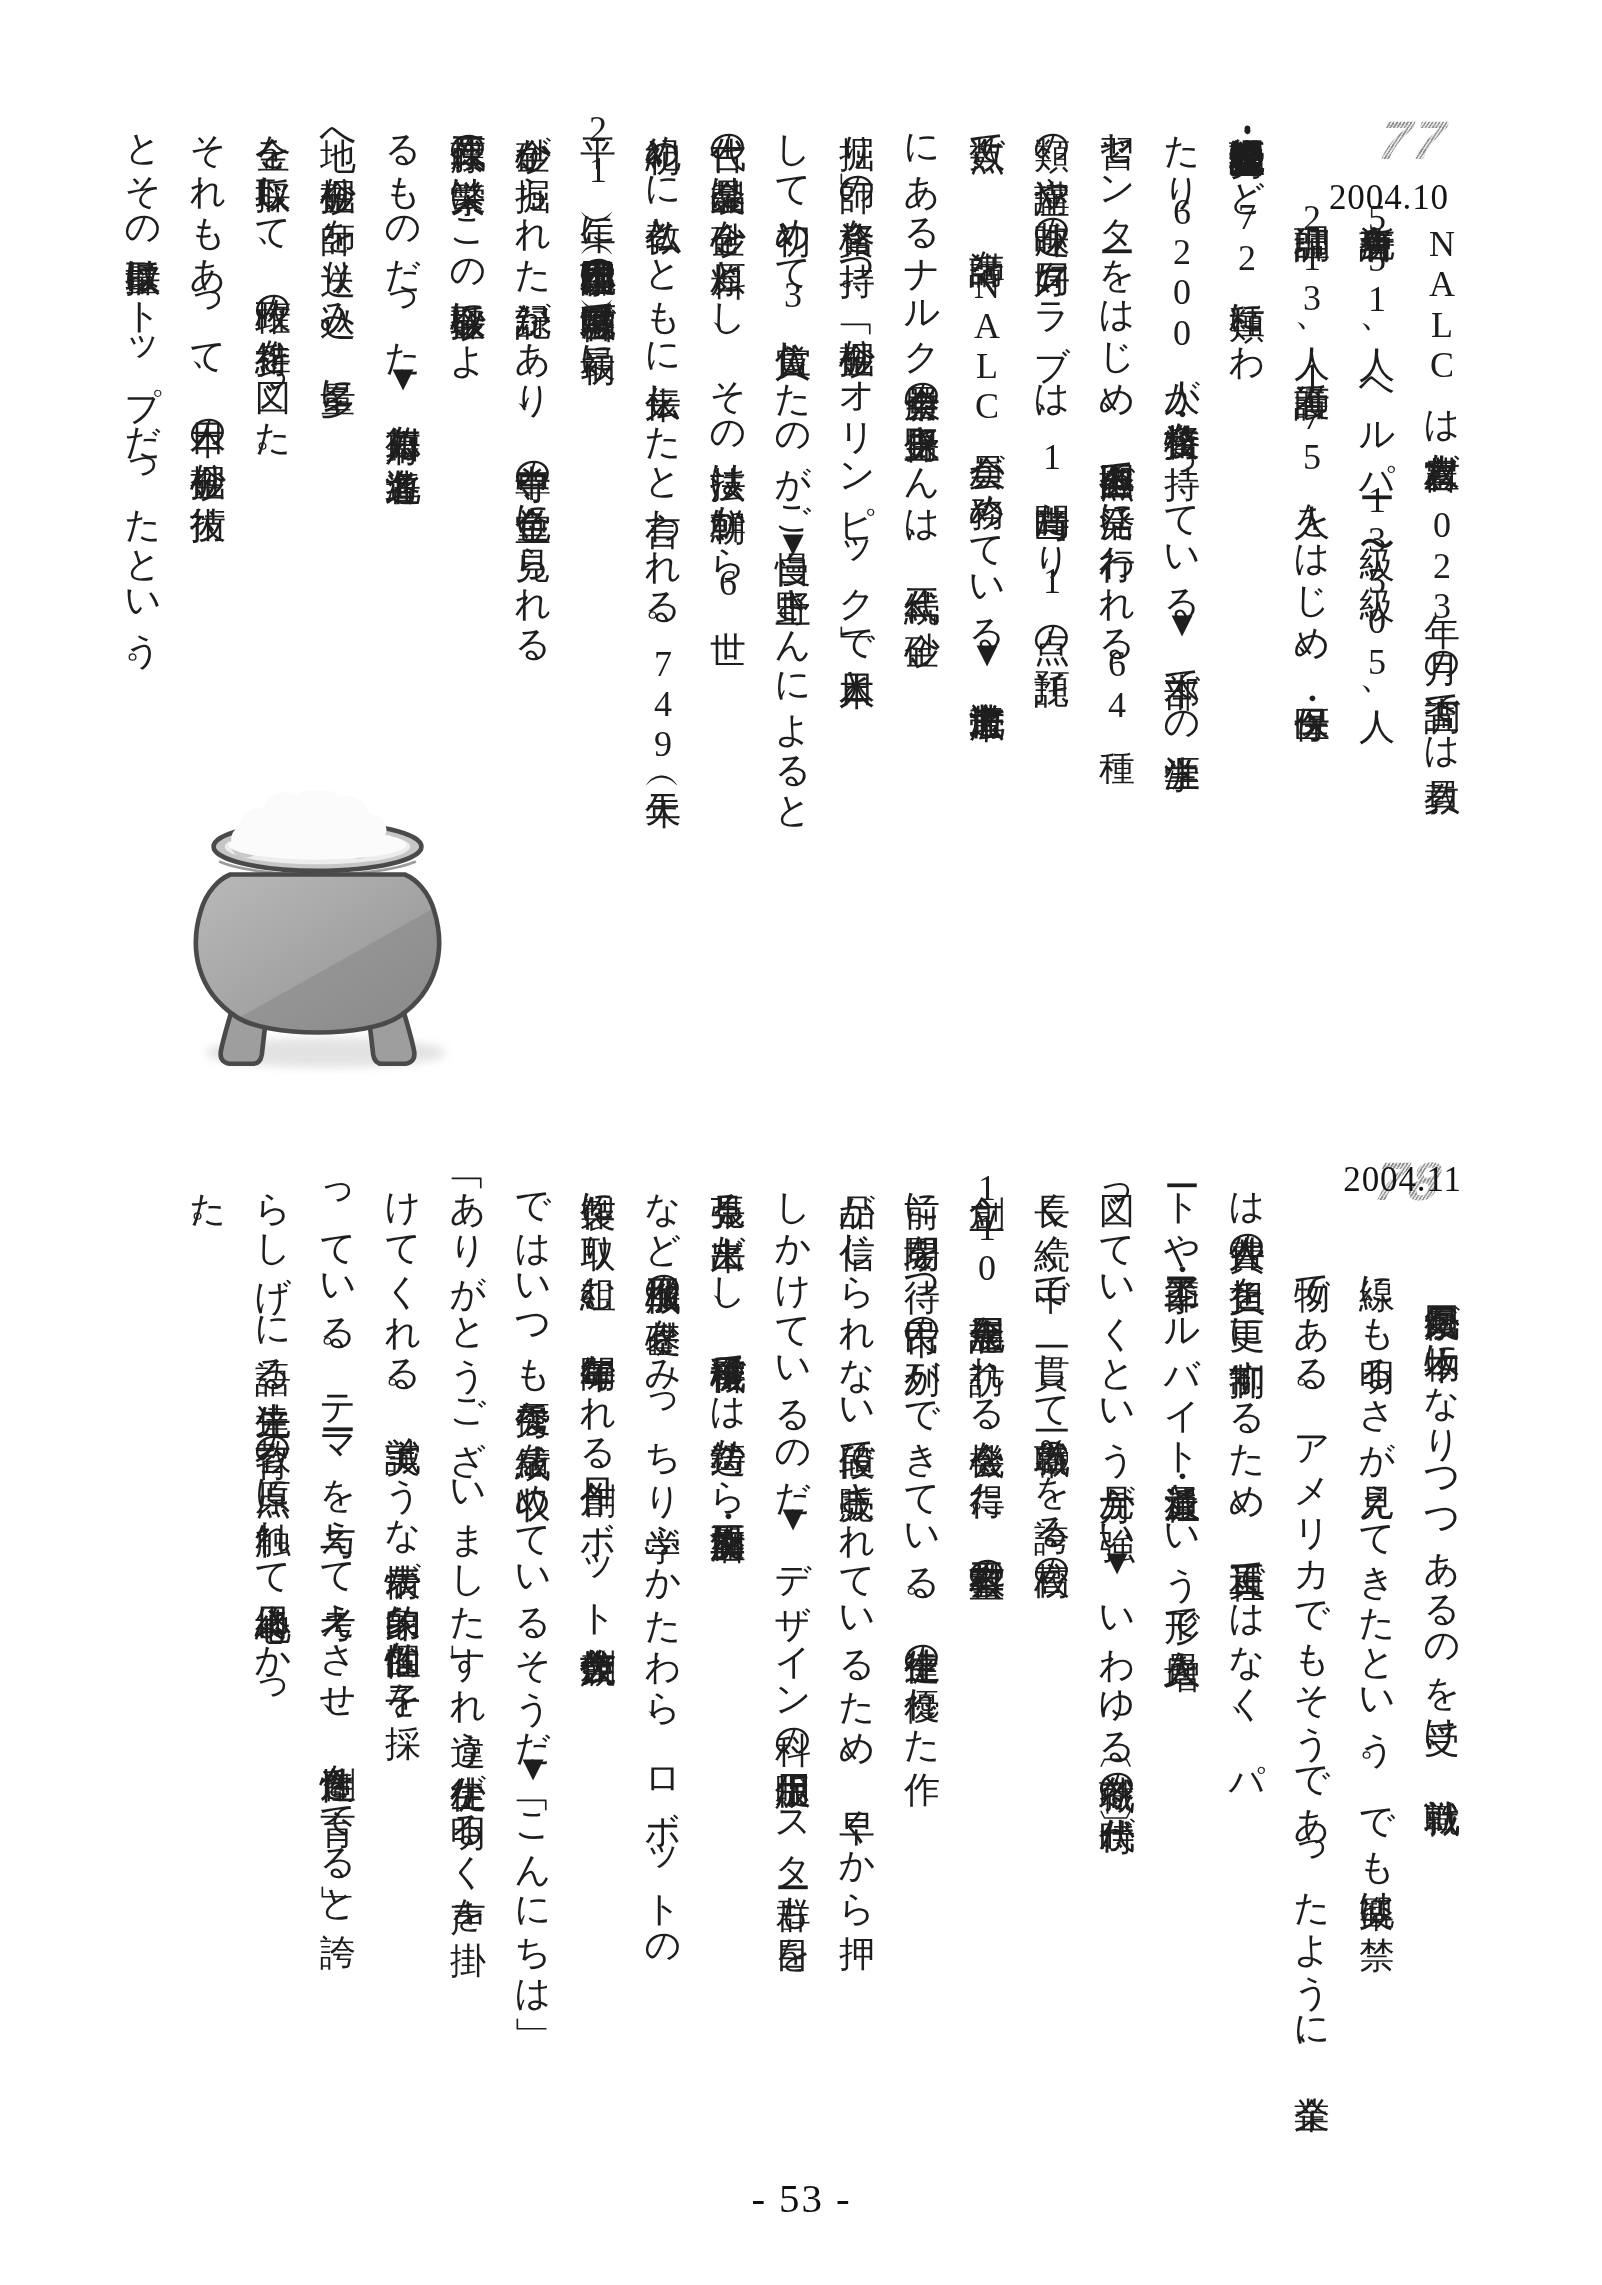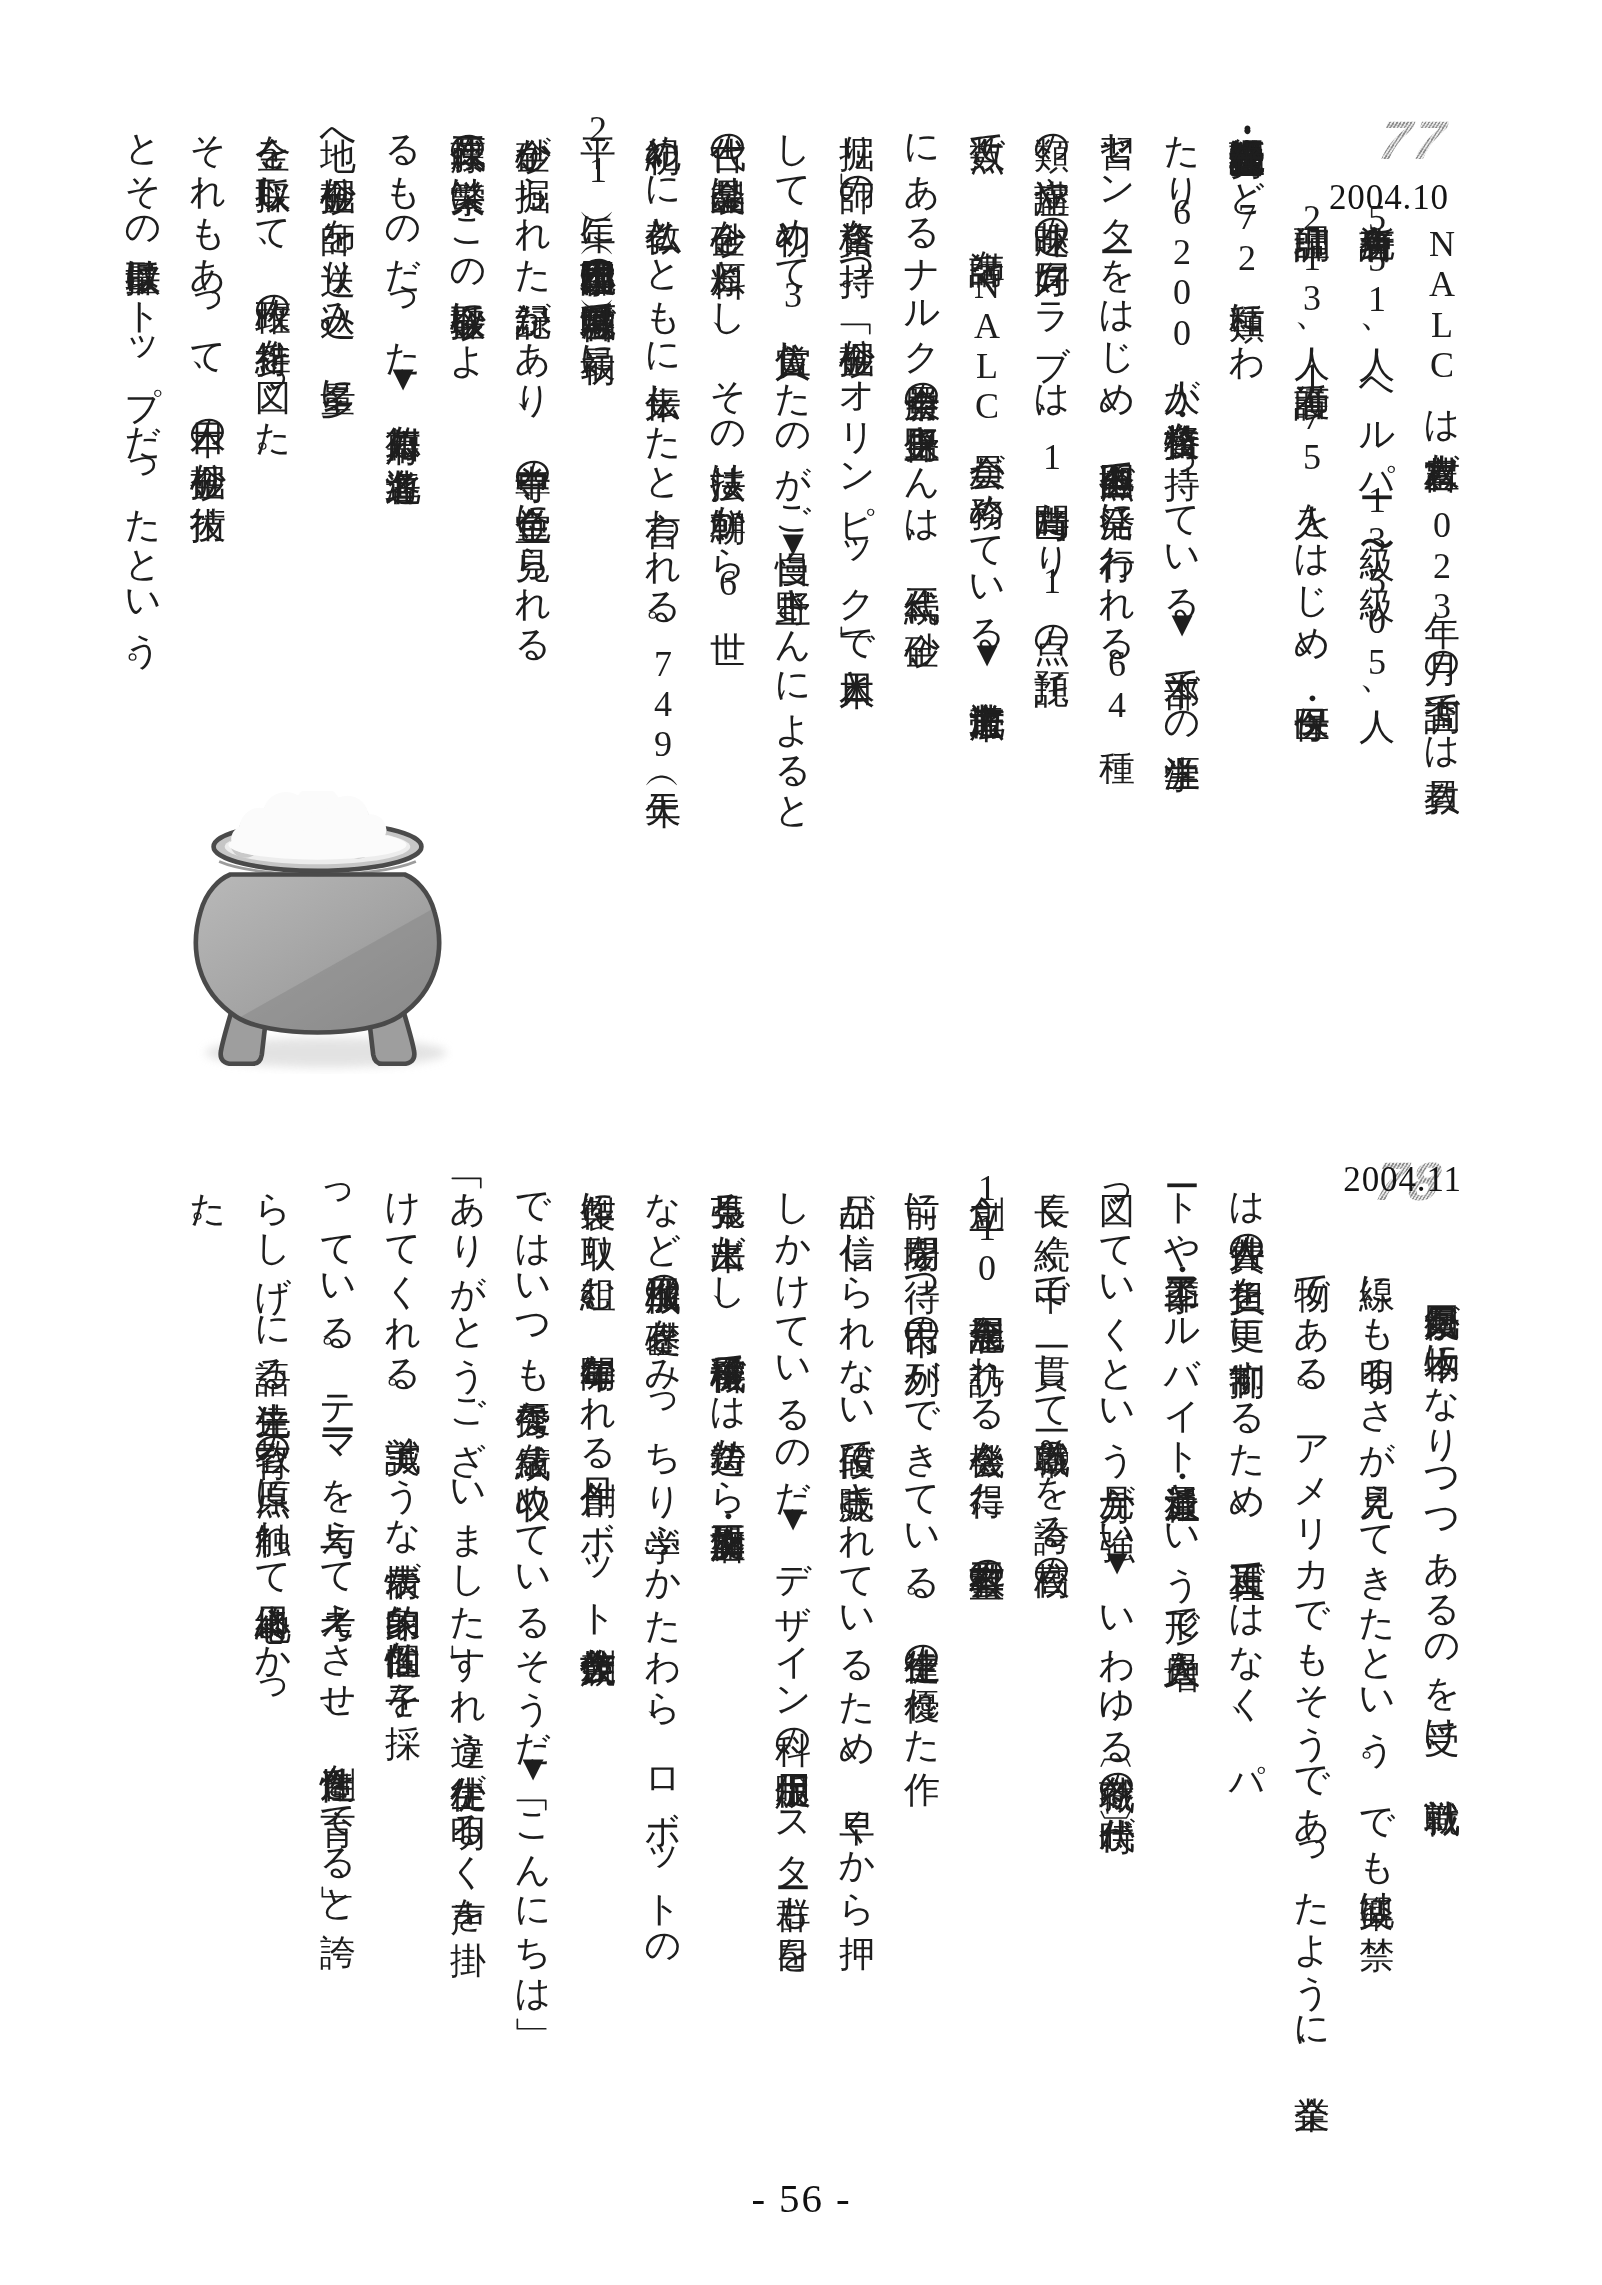--- a/index.html
+++ b/index.html
@@ -185,16 +185,16 @@
         <div class="vcol" style="right: 1048px; top: 1167px;">ではいつも優秀な成績を収めているそうだ▼「こんにちは」</div>
         <div class="vcol" style="right: 1113px; top: 1167px;">「ありがとうございました」すれ違う生徒が明るく声を掛</div>
         <div class="vcol" style="right: 1178px; top: 1167px;">けてくれる。誠実そうな表情が印象的。「個性的な子を採</div>
         <div class="vcol" style="right: 1243px; top: 1167px;">っている。テーマを与えて考えさせ、創造性を育てる」と誇</div>
         <div class="vcol" style="right: 1308px; top: 1167px;">らしげに語る先生達。教育の原点に触れて終日心地よかっ</div>
         <div class="vcol" style="right: 1373px; top: 1167px;">た。</div>
       </div>
   </section>
 
   <footer>
-    <div class="page-number">- 56 -</div>
+    <div class="page-number">- 53 -</div>
   </footer>
 </main>
 
 
 </body></html>

